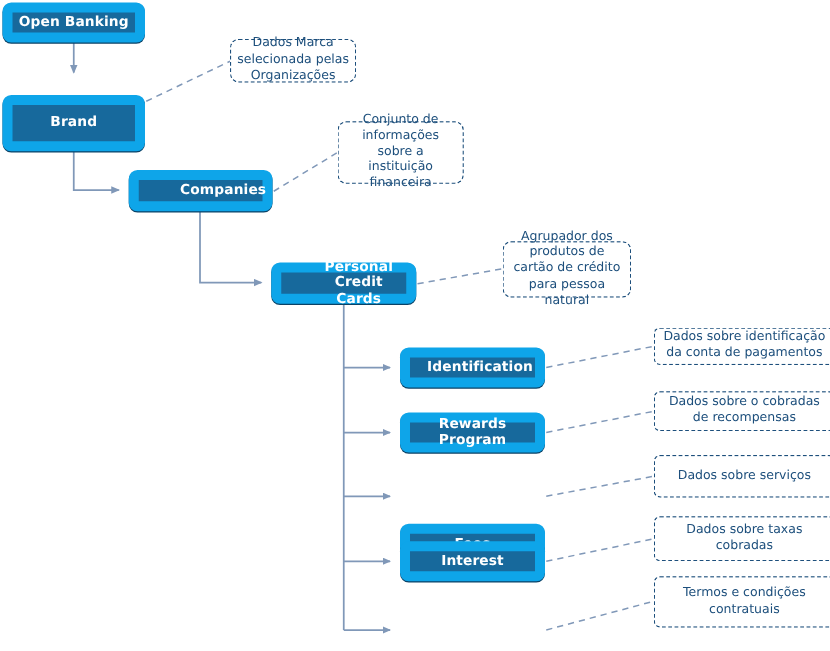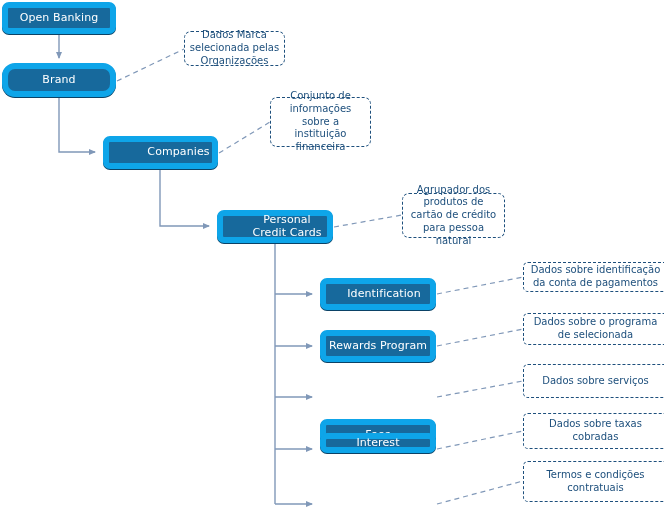--- a/index.html
+++ b/index.html
@@ -24,28 +24,28 @@
     position: absolute;
     left: 0; top: 0;
     width: 664px;
     height: 521px;
     pointer-events: none;
   }
   .node {
     position: absolute;
     box-sizing: border-box;
     background: #17699c;
-    border: 6px solid #0ea5e9;
+    border: 8px solid #0ea5e9;
     border-radius: 7px;
     display: flex;
     align-items: center;
     justify-content: center;
     text-align: center;
     color: #ffffff;
-    font-weight: normal;
+    font-weight: bold;
     font-size: 11px;
     letter-spacing: 0.1px;
     line-height: 1.15;
     box-shadow: 0 1px 0 #0b4266;
   }
   .note {
     position: absolute;
     box-sizing: border-box;
     background: #ffffff;
     border: 1px dashed #1d4f7c;
@@ -130,21 +130,21 @@
     </g>
     <g>
       <path d="M437,504 L523,481" stroke="#8098b8" stroke-width="1.2" fill="none" stroke-dasharray="5,4"></path>
     </g>
   </svg>
 
   <div class="node" style="left:2px; top:2px; width:114px; height:32px;">
     <span>Open Banking</span>
   </div>
 
-  <div class="node" style="left:2px; top:63px; width:114px; height:34px;border-radius:13px;">
+  <div class="node" style="left:2px; top:76px; width:114px; height:45px;">
     <span>Brand</span>
   </div>
 
   <div class="node" style="left:103px; top:136px; width:115px; height:33px;padding-left:36px;">
     <span>Companies</span>
   </div>
 
   <div class="node" style="left:217px; top:210px; width:116px; height:33px;padding-left:24px;">
     <span>Personal Credit Cards</span>
   </div>
@@ -154,21 +154,21 @@
   </div>
 
   <div class="node" style="left:320px; top:330px; width:116px; height:32px;">
     <span>Rewards Program</span>
   </div>
 
   <div class="node" style="left:320px; top:381px; width:116px; height:32px;margin-top:38px;">
     <span>Fees</span>
   </div>
 
-  <div class="node" style="left:320px; top:433px; width:116px; height:20px;">
+  <div class="node" style="left:320px; top:433px; width:116px; height:32px;">
     <span>Interest</span>
   </div>
 
 
   <div class="note" style="left:184px; top:31px; width:101px; height:35px;">
     <span>Dados Marca selecionada pelas Organizações</span>
   </div>
 
   <div class="note" style="left:402px; top:193px; width:103px; height:45px;">
     <span>Agrupador dos produtos de cartão de crédito para pessoa natural</span>
@@ -176,21 +176,21 @@
 
   <div class="note" style="left:270px; top:97px; width:101px; height:50px;">
     <span>Conjunto de informações sobre a instituição financeira</span>
   </div>
 
   <div class="note note-wide" style="left:523px; top:262px; width:145px; height:30px;">
     <span>Dados sobre identificação da conta de pagamentos</span>
   </div>
 
   <div class="note note-wide" style="left:523px; top:313px; width:145px; height:32px;">
-    <span>Dados sobre o programa de selecionada</span>
+    <span>Dados sobre o cobradas de recompensas</span>
   </div>
 
   <div class="note note-wide" style="left:523px; top:364px; width:145px; height:34px;">
     <span>Dados sobre serviços</span>
   </div>
 
   <div class="note note-wide" style="left:523px; top:413px; width:145px; height:36px;">
     <span>Dados sobre taxas cobradas</span>
   </div>
 

